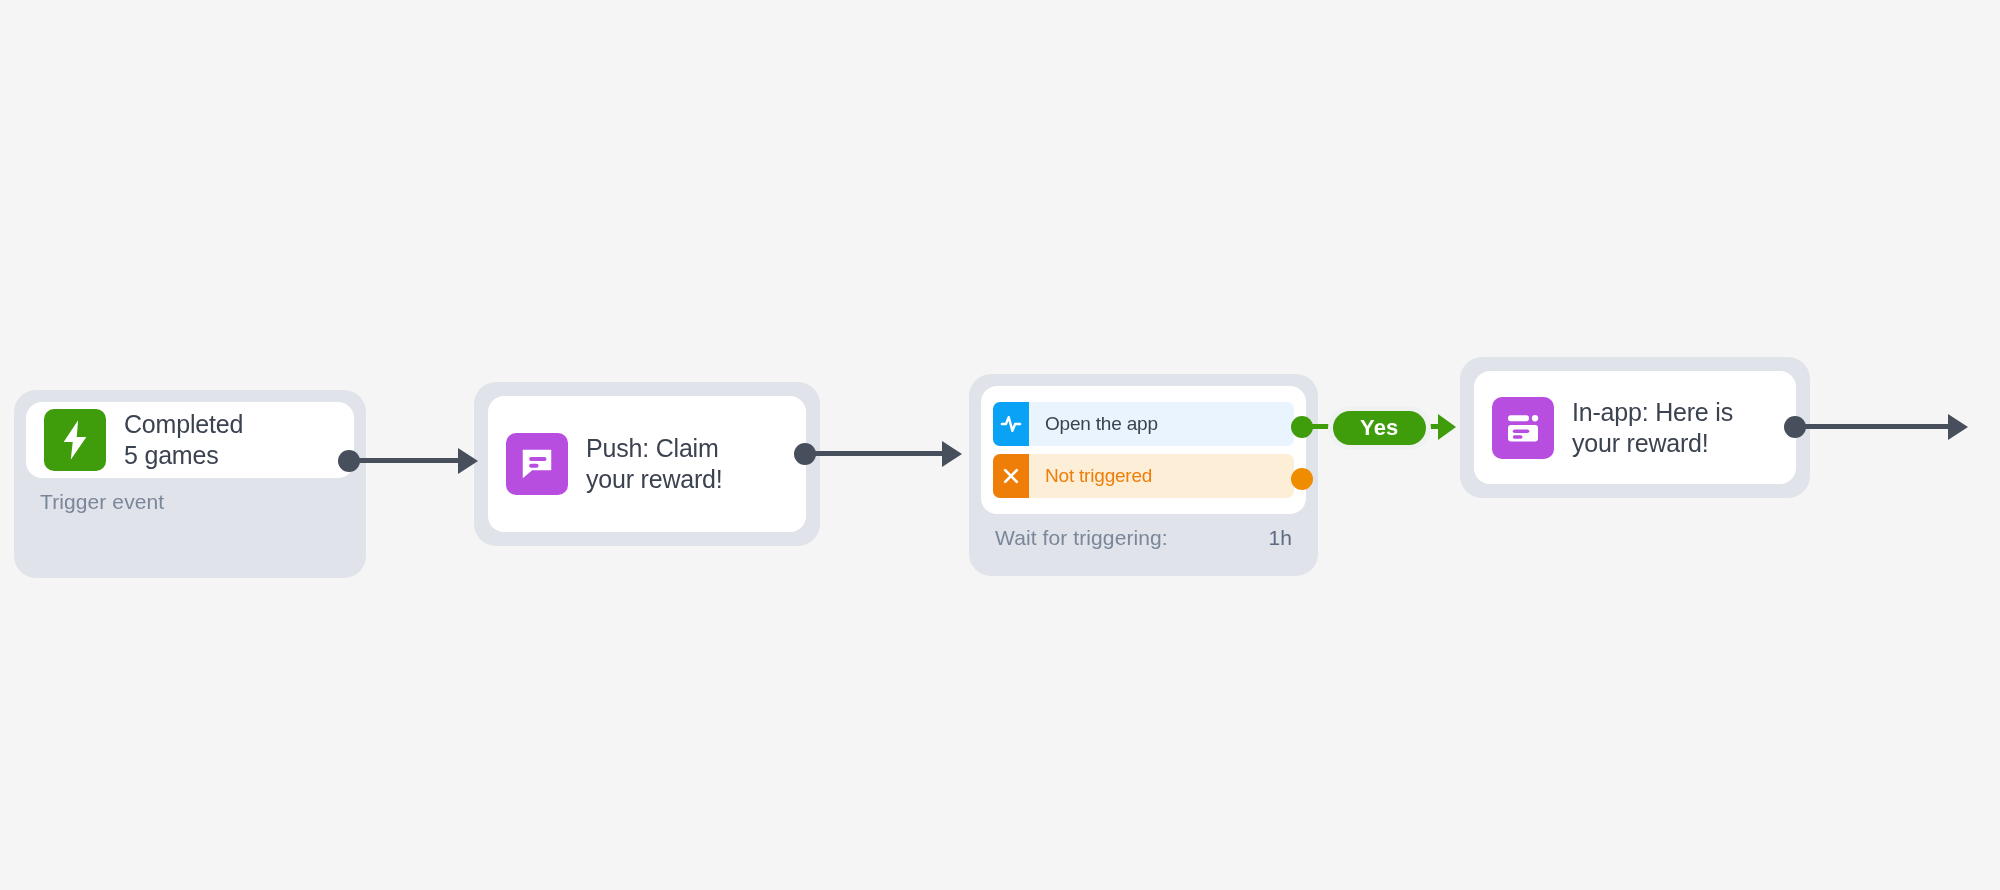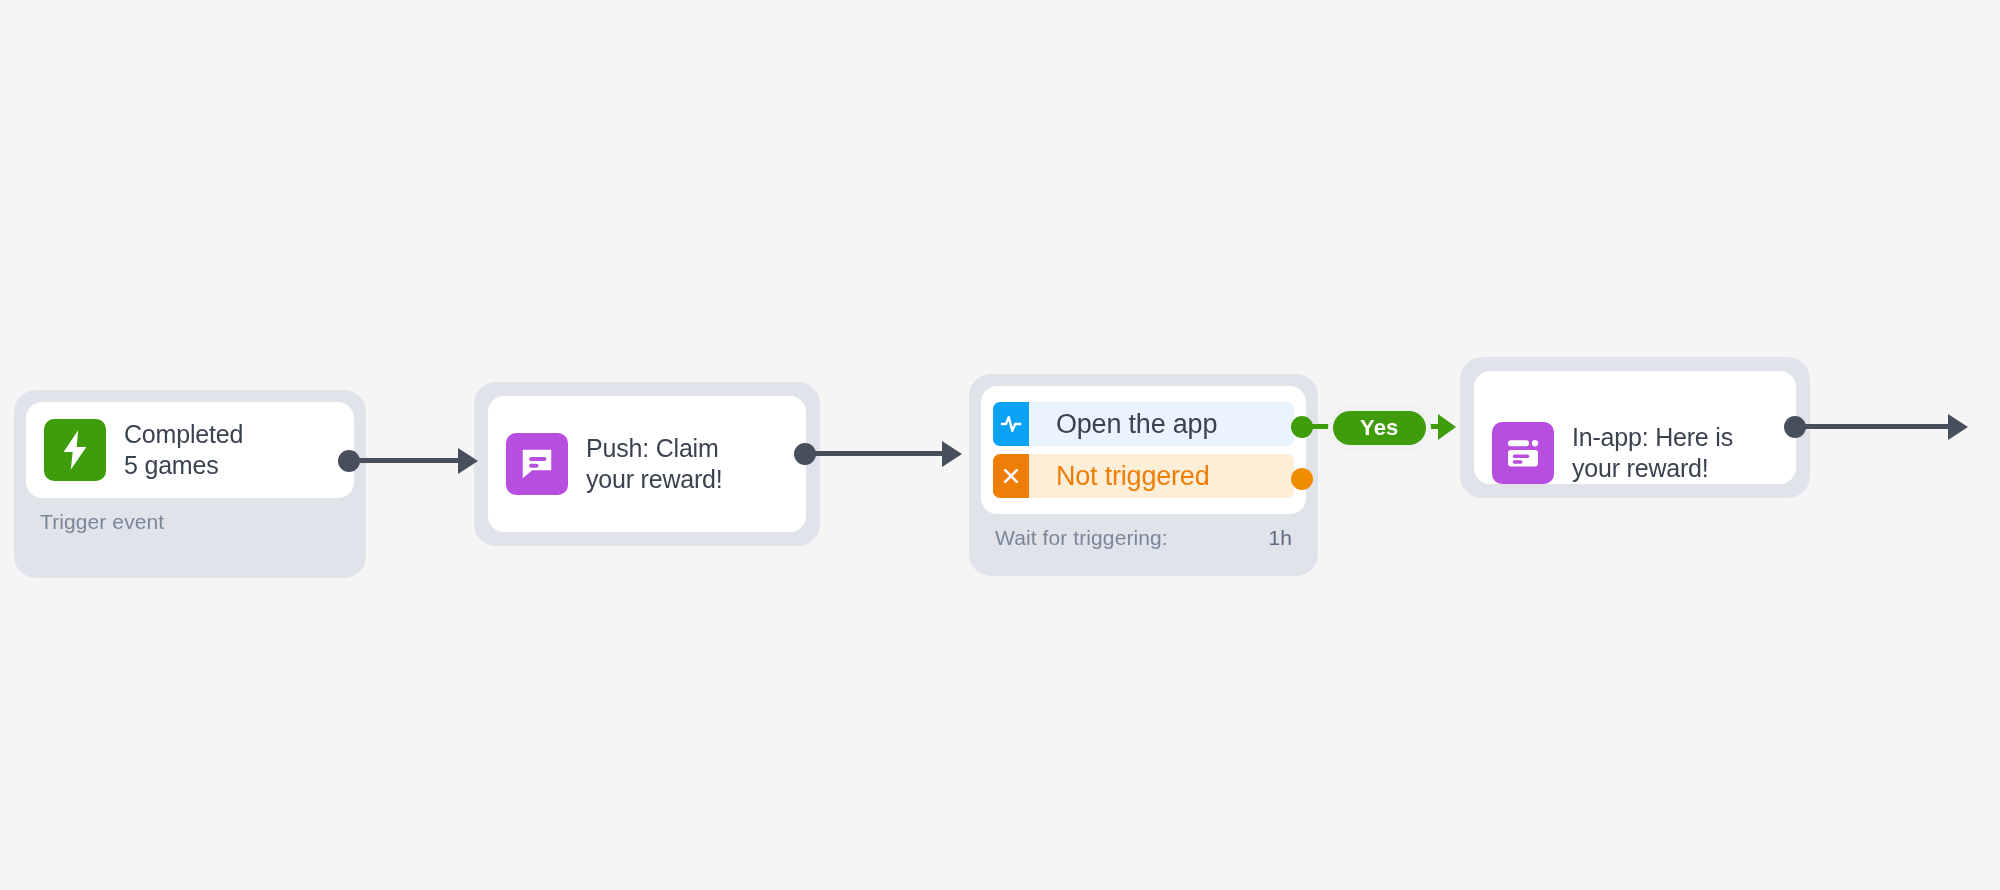--- a/index.html
+++ b/index.html
@@ -81,21 +81,21 @@
 
   
   #node-trigger {
     left: 14px;
     top: 390px;
     width: 352px;
     height: 188px;
     padding: 12px 12px 0 12px;
   }
   #node-trigger .node-card {
-    height: 96px;
+    height: 76px;
     padding: 12px 18px;
     gap: 18px;
   }
 
   
   #node-push {
     left: 474px;
     top: 382px;
     width: 346px;
     height: 164px;
@@ -131,41 +131,40 @@
   }
   .wait-row .row-icon {
     width: 36px;
     height: 44px;
     display: flex;
     align-items: center;
     justify-content: center;
     flex: 0 0 auto;
   }
   .wait-row .row-label {
-    font-size: 27px;
-    padding-left: 27px;
+    font-size: 19px;
+    padding-left: 16px;
     letter-spacing: -0.2px;
   }
   .wait-row.positive            { background: #eaf4fe; }
   .wait-row.positive .row-label { color: #3b4250; }
   .wait-row.negative            { background: #fdeed8; }
   .wait-row.negative .row-label { color: #ee7e08; }
 
   
   #node-inapp {
     left: 1460px;
     top: 357px;
     width: 350px;
     height: 141px;
     padding: 14px;
   }
   #node-inapp .node-card {
     padding: 0 18px;
     gap: 18px;
-    align-items: flex-end;
   }
 
   
   .port {
     position: absolute;
     width: 22px;
     height: 22px;
     border-radius: 50%;
     z-index: 6;
   }

